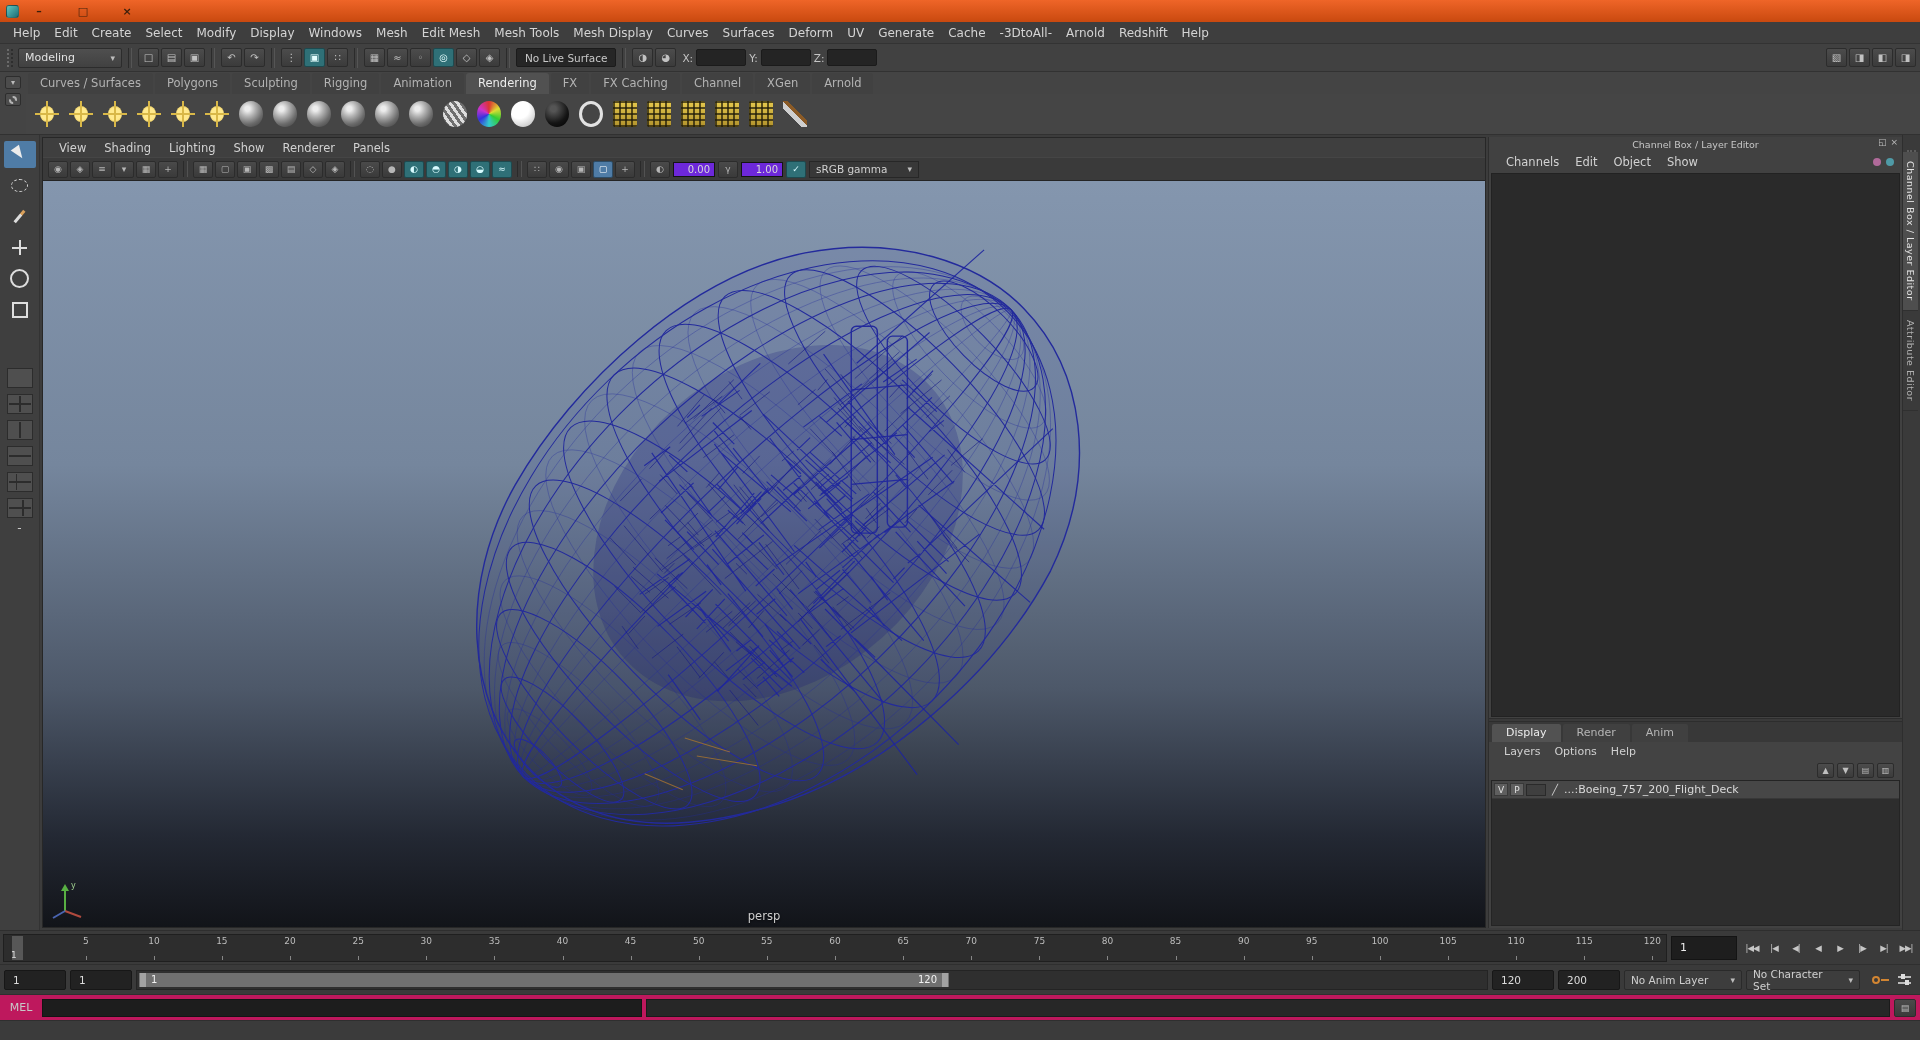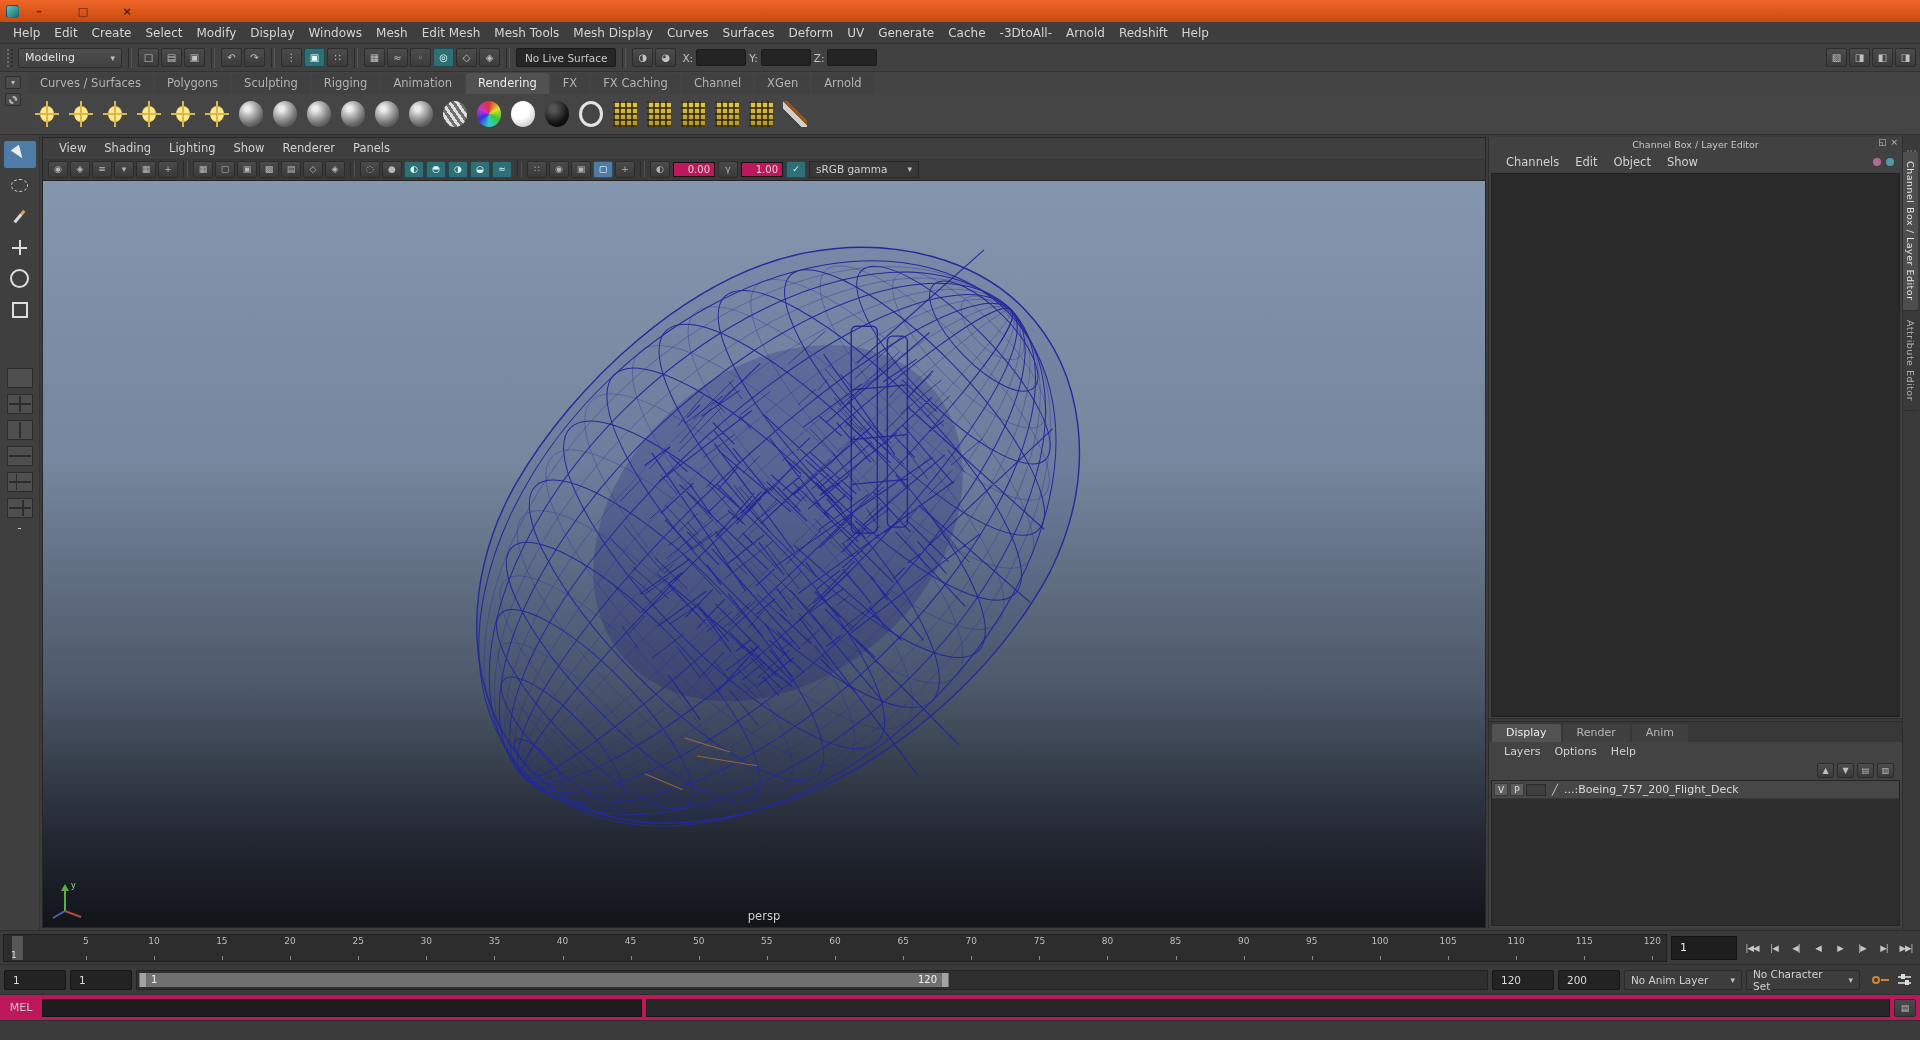--- a/index.html
+++ b/index.html
@@ -109,21 +109,21 @@
   .vp-wrap{flex:1;min-width:0;display:flex;flex-direction:column;margin:2px;border:1px solid #272727;background:#3f3f3f}
   .panel-menubar{height:19px;flex:none;display:flex;align-items:center;gap:2px;padding-left:8px;background:#3f3f3f}
   .panel-menu{padding:0 8px;font-size:11.5px;color:#d2d2d2}
   .panel-toolbar{height:23px;flex:none;display:flex;align-items:center;padding:0 4px;background:#3a3a3a;border-top:1px solid #454545}
   .vt-icon{min-width:20px;height:17px;margin:0 1px;background:linear-gradient(#4a4a4a,#3a3a3a);
            border:1px solid #2c2c2c;border-radius:2px;color:#b6b6b6;font-size:9px;
            display:flex;align-items:center;justify-content:center}
   .vt-icon.on{background:var(--c-teal);color:#d8fbff;border-color:#1d4a4f}
   .vt-icon.hl{background:var(--c-hl);color:#fff;border-color:#2c4c66}
   .vt-sep{width:5px;height:16px;margin:0 4px;border-left:1px solid #2a2a2a;border-right:1px solid #525252}
-  .vt-field{width:42px;height:15px;background:#be185d;border:1px solid #141414;color:#d8d8d8;font-size:10px;
+  .vt-field{width:42px;height:15px;background:#6d28d9;border:1px solid #141414;color:#d8d8d8;font-size:10px;
             display:flex;align-items:center;justify-content:flex-end;padding-right:4px;margin:0 2px}
   .vt-dd{height:17px;background:#383838;border:1px solid #272727;color:#d0d0d0;font-size:10.5px;
          display:flex;align-items:center;justify-content:space-between;padding:0 6px;min-width:110px;margin-left:2px}
   .canvas{flex:1;position:relative;overflow:hidden;border-top:1px solid #242424;
           background:linear-gradient(180deg,var(--vp-top) 0%,#75869d 38%,#4d5869 68%,#232833 88%,var(--vp-bot) 100%)}
   svg.wire{position:absolute;inset:0;width:100%;height:100%}
   .wl{fill:none;stroke:var(--c-wire);stroke-width:1}
   .wl .thin{stroke-width:.6;opacity:.55}
   .fillp{fill:rgba(28,34,150,.08);stroke-width:1.4}
   .blob{fill:rgba(16,20,120,.22);stroke:none}

